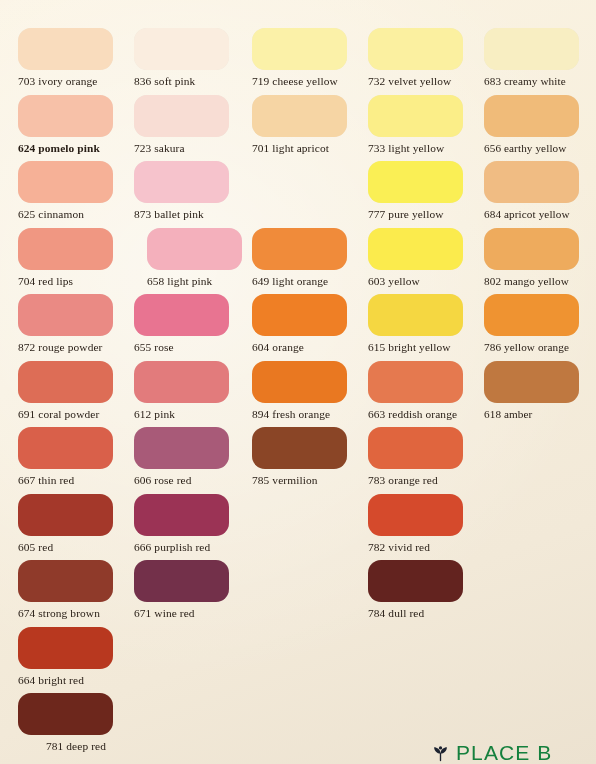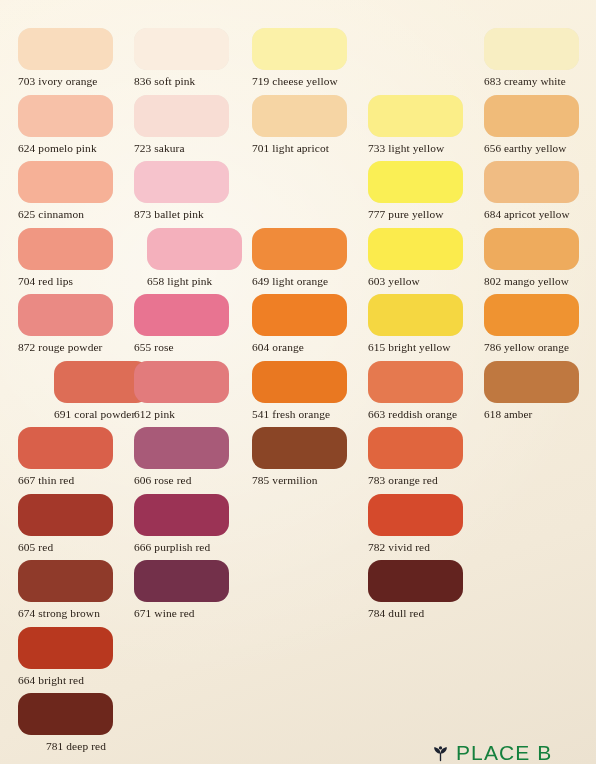--- a/index.html
+++ b/index.html
@@ -82,25 +82,29 @@
       <div class="swatch-label">703 ivory orange</div>
     </div>
     <div class="swatch-cell col-1" style="left: 134px; top: 28px;">
       <div class="swatch-chip" title="#faeddf" style="background: rgb(250, 237, 223);"></div>
       <div class="swatch-label">836 soft pink</div>
     </div>
     <div class="swatch-cell col-2" style="left: 252px; top: 28px;">
       <div class="swatch-chip" title="#fbf1a8" style="background: rgb(251, 241, 168);"></div>
       <div class="swatch-label">719 cheese yellow</div>
     </div>
+    <div class="swatch-cell col-3" style="left: 368px; top: 28px;">
+      <div class="swatch-chip" title="#fbf0a0" style="background: rgb(251, 240, 160);"></div>
+      <div class="swatch-label">732 velvet yellow</div>
+    </div>
     <div class="swatch-cell col-4" style="left: 484px; top: 28px;">
       <div class="swatch-chip" title="#f8eec2" style="background: rgb(248, 238, 194);"></div>
       <div class="swatch-label">683 creamy white</div>
     </div>
-    <div class="swatch-cell col-0" style="left: 18px; top: 94.5px;">
+    <div class="swatch-cell col-0" style="left: 18px; top: 94.5px; font-weight: bold;">
       <div class="swatch-chip" title="#f7c1a8" style="background: rgb(247, 193, 168);"></div>
       <div class="swatch-label">624 pomelo pink</div>
     </div>
     <div class="swatch-cell col-1" style="left: 134px; top: 94.5px;">
       <div class="swatch-chip" title="#f8ddd4" style="background: rgb(248, 221, 212);"></div>
       <div class="swatch-label">723 sakura</div>
     </div>
     <div class="swatch-cell col-2" style="left: 252px; top: 94.5px;">
       <div class="swatch-chip" title="#f6d5a4" style="background: rgb(246, 213, 164);"></div>
       <div class="swatch-label">701 light apricot</div>
@@ -162,31 +166,31 @@
       <div class="swatch-label">604 orange</div>
     </div>
     <div class="swatch-cell col-3" style="left: 368px; top: 294px;">
       <div class="swatch-chip" title="#f5d741" style="background: rgb(245, 215, 65);"></div>
       <div class="swatch-label">615 bright yellow</div>
     </div>
     <div class="swatch-cell col-4" style="left: 484px; top: 294px;">
       <div class="swatch-chip" title="#ef9331" style="background: rgb(239, 147, 49);"></div>
       <div class="swatch-label">786 yellow orange</div>
     </div>
-    <div class="swatch-cell col-0" style="left: 18px; top: 360.5px; margin-left: 36px;">
+    <div class="swatch-cell col-0" style="left: 18px; top: 360.5px;">
       <div class="swatch-chip" title="#dd6d56" style="background: rgb(221, 109, 86);"></div>
       <div class="swatch-label">691 coral powder</div>
     </div>
     <div class="swatch-cell col-1" style="left: 134px; top: 360.5px;">
       <div class="swatch-chip" title="#e27b7c" style="background: rgb(226, 123, 124);"></div>
       <div class="swatch-label">612 pink</div>
     </div>
     <div class="swatch-cell col-2" style="left: 252px; top: 360.5px;">
       <div class="swatch-chip" title="#e97821" style="background: rgb(233, 120, 33);"></div>
-      <div class="swatch-label">541 fresh orange</div>
+      <div class="swatch-label">894 fresh orange</div>
     </div>
     <div class="swatch-cell col-3" style="left: 368px; top: 360.5px;">
       <div class="swatch-chip" title="#e5794f" style="background: rgb(229, 121, 79);"></div>
       <div class="swatch-label">663 reddish orange</div>
     </div>
     <div class="swatch-cell col-4" style="left: 484px; top: 360.5px;">
       <div class="swatch-chip" title="#bf7840" style="background: rgb(191, 120, 64);"></div>
       <div class="swatch-label">618 amber</div>
     </div>
     <div class="swatch-cell col-0" style="left: 18px; top: 427px;">

